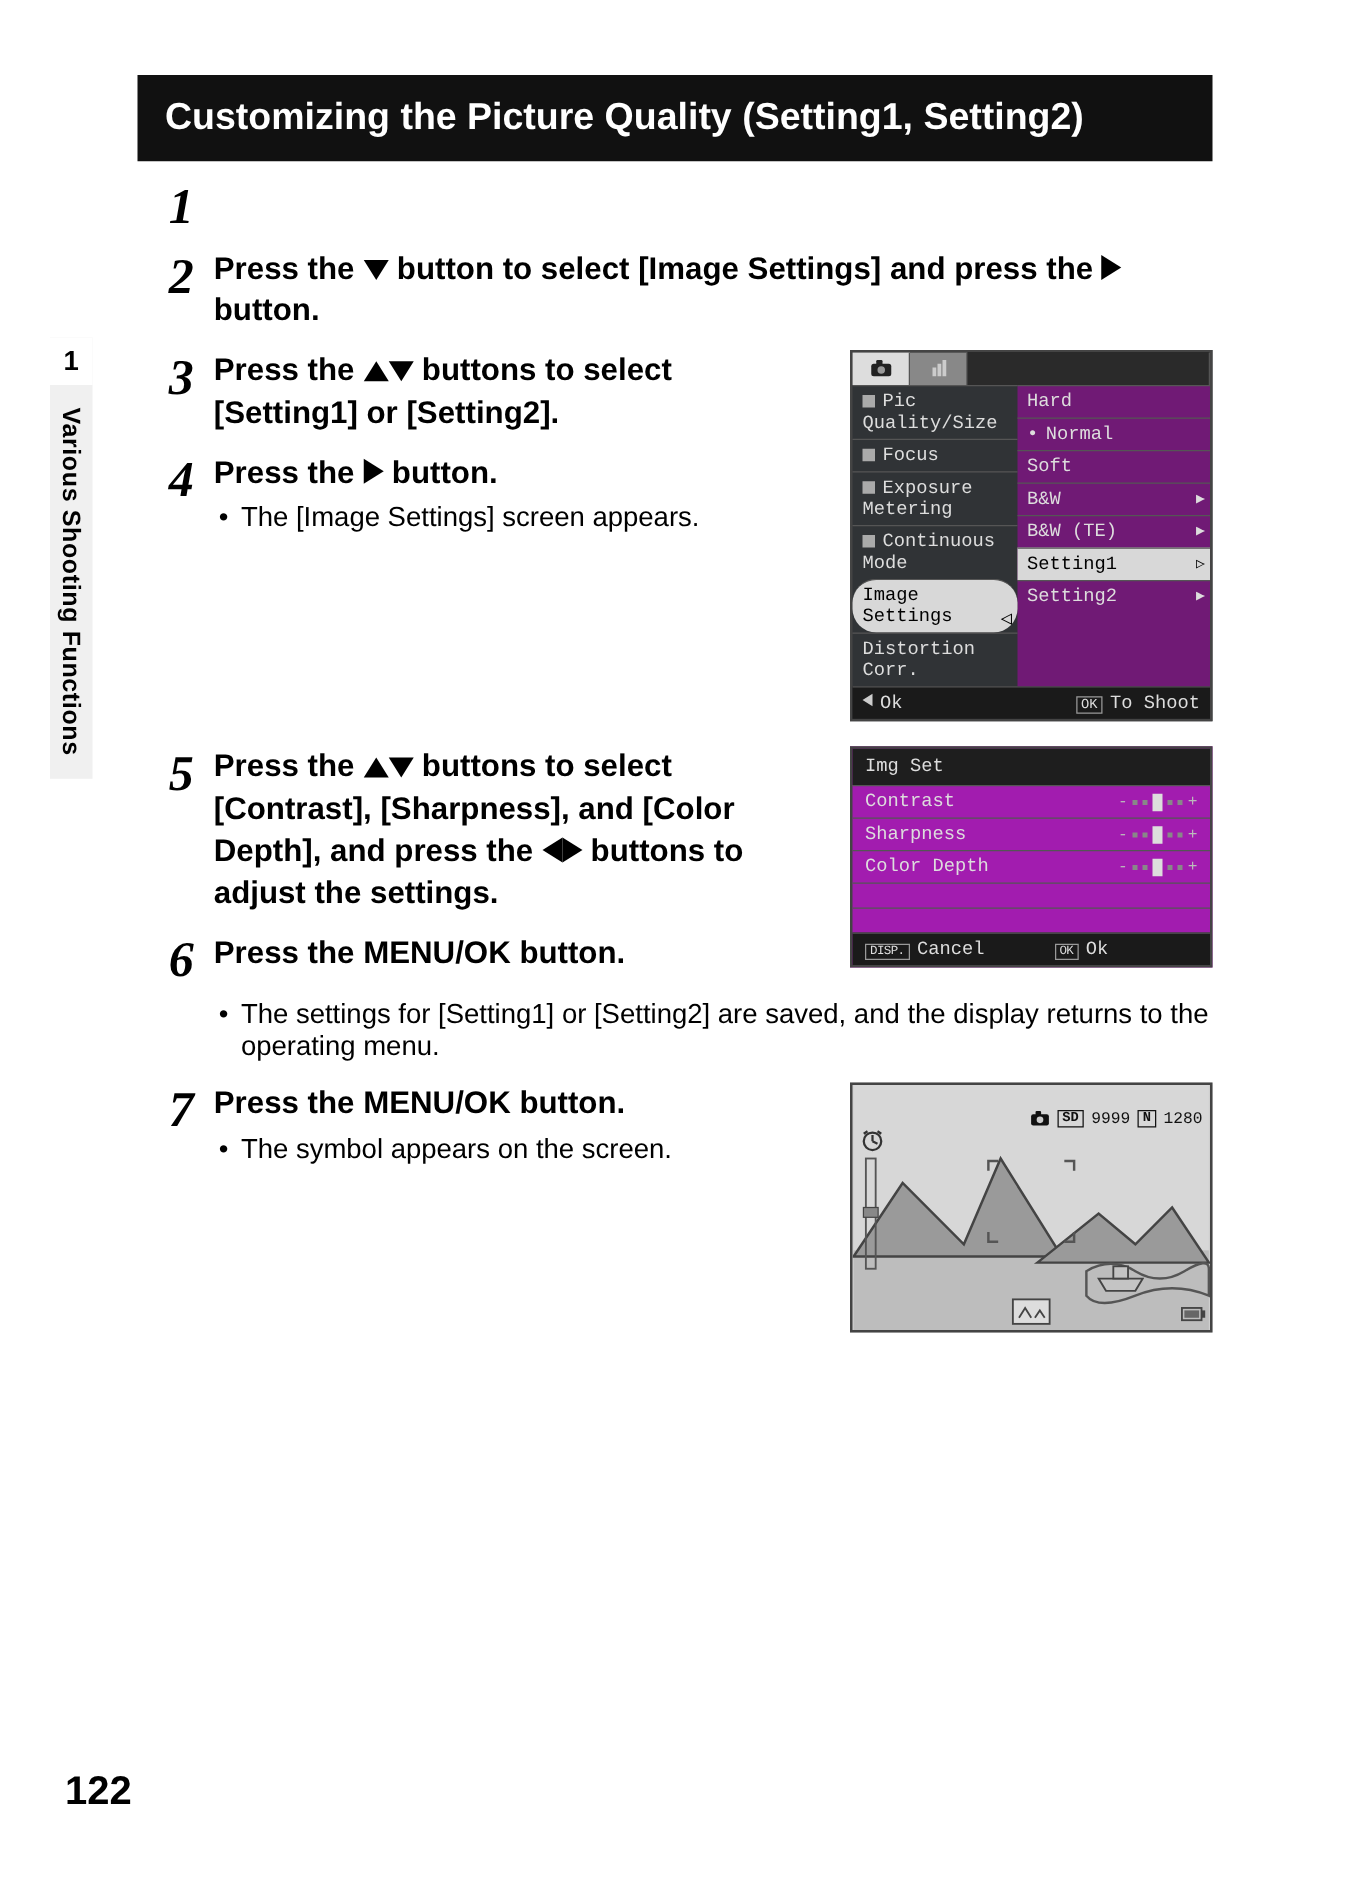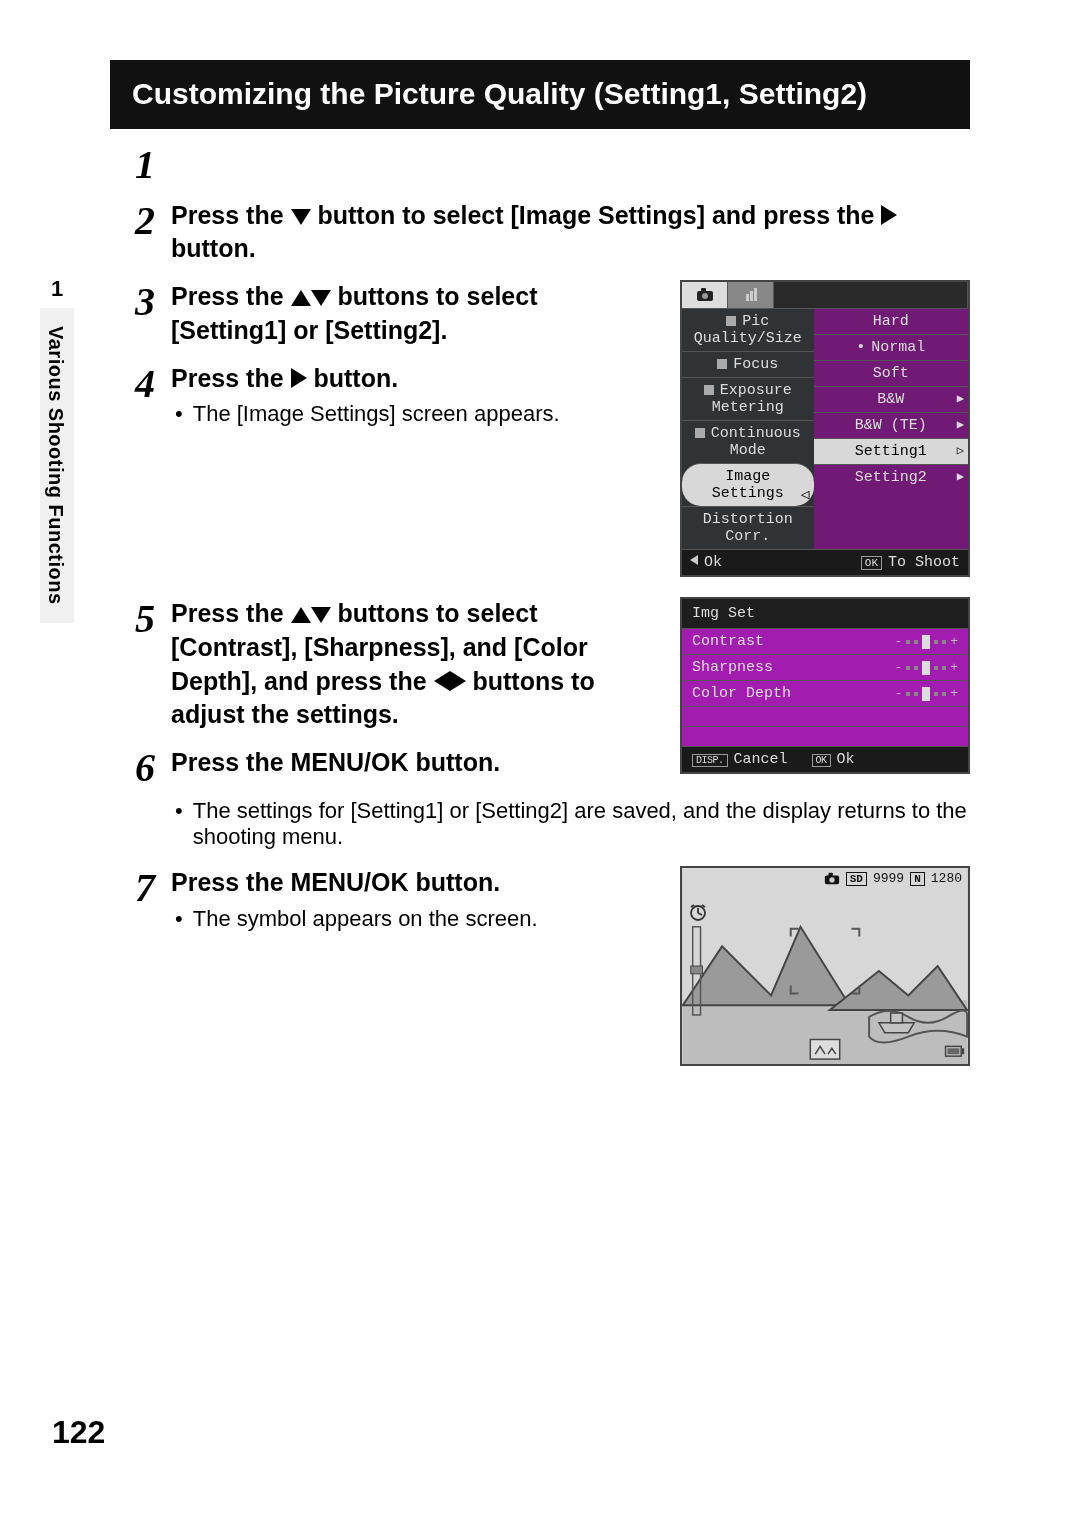--- a/index.html
+++ b/index.html
@@ -94,21 +94,20 @@
   .tri-left { border-top:10px solid transparent; border-bottom:10px solid transparent; border-right:16px solid #000; }
 
   
   .lcd {
     width: 290px;
     font-family: "Courier New", monospace;
     font-size: 15px;
     color:#ddd;
     border:2px solid #444;
     background: #303336;
-    text-align: center;
   }
   .lcd .tabs {
     display:flex; background:#1a1a1a; height:26px;
   }
   .lcd .tabs .t { width:46px; border-right:1px solid #555; background:#888; display:flex; align-items:center; justify-content:center; }
   .lcd .tabs .t.on { background:#ddd; color:#222; }
   .lcd .main { display:flex; }
   .lcd .col-l { width:46%; }
   .lcd .col-r { width:54%; background:#701a75; }
   .lcd .li { padding:4px 8px; border-top:1px solid #555; position:relative; }
@@ -129,30 +128,30 @@
     width:290px; font-family:"Courier New",monospace; font-size:15px;
     border:2px solid #444; background:#a21caf; color:#ddd;
   }
   .lcd2 .hdr { background:#1e1e1e; padding:6px 10px; }
   .lcd2 .row2 { display:flex; padding:4px 10px; border-top:1px solid #555; align-items:center; }
   .lcd2 .lab2 { flex:1; }
   .lcd2 .scale { display:flex; align-items:center; gap:4px; color:#bbb; font-size:13px; }
   .lcd2 .dot { width:4px; height:4px; background:#888; }
   .lcd2 .mark { width:8px; height:14px; background:#ddd; }
   .lcd2 .blank { height:20px; border-top:1px solid #555; }
-  .lcd2 .foot2 { display:flex; background:#1a1a1a; padding:4px 10px; border-top:1px solid #555; gap:24px; }
+  .lcd2 .foot2 { display:flex; background:#1a1a1a; padding:4px 10px; border-top:1px solid #555; gap:56px; }
   .lcd2 .foot2 .boxlab { font-size:10px; border:1px solid #999; padding:0 3px; margin-right:6px; letter-spacing:-0.5px; }
 
   
   .lcd3 {
     width:290px; height:200px; border:2px solid #444;
     background: #cfcfcf; position:relative; overflow:hidden;
   }
   .lcd3 svg { width:100%; height:100%; display:block; }
-  .lcd3 .top { position:absolute; top:3px; right:6px; display:flex; gap:6px; align-items:center; font-family:"Courier New",monospace; font-size:13px; color:#111; }
+  .lcd3 .top { position:absolute; top:19px; right:6px; display:flex; gap:6px; align-items:center; font-family:"Courier New",monospace; font-size:13px; color:#111; }
   .lcd3 .badge { border:1.5px solid #111; padding:0 3px; font-size:11px; font-weight:bold; }
   .lcd3 .icons-left { position:absolute; left:6px; top:34px; font-size:16px; color:#333; }
 </style>
 </head>
 <body>
 
 <div class="page">
 
   <div class="side-tab">
     <div class="num">1</div>
@@ -312,21 +311,21 @@
             <span><span class="boxlab">OK</span><span>Ok</span></span>
           </div>
         </div>
       </div>
     </div>
 
     <div class="step" style="margin-top:-10px">
       <div class="step-num"></div>
       <div class="step-body">
         <div class="sub">
-            <span>The settings for [Setting1] or [Setting2] are saved, and the display returns to the shooting menu.</span>
+            <span>The settings for [Setting1] or [Setting2] are saved, and the display returns to the operating menu.</span>
           </div>
       </div>
     </div>
 
     <div class="row">
       <div class="left">
         <div class="step">
           <div class="step-num">7</div>
           <div class="step-body">
             <b class="head">Press the MENU/OK button.</b>

